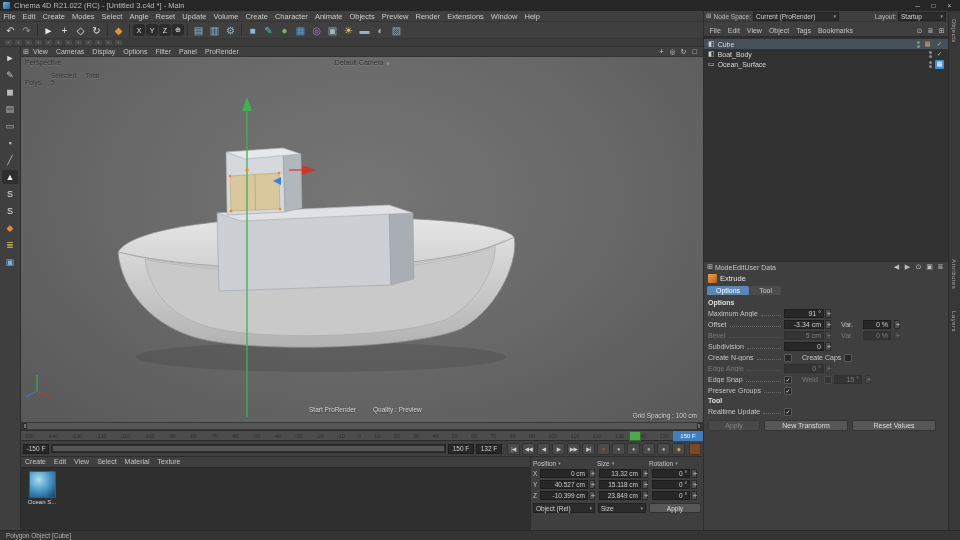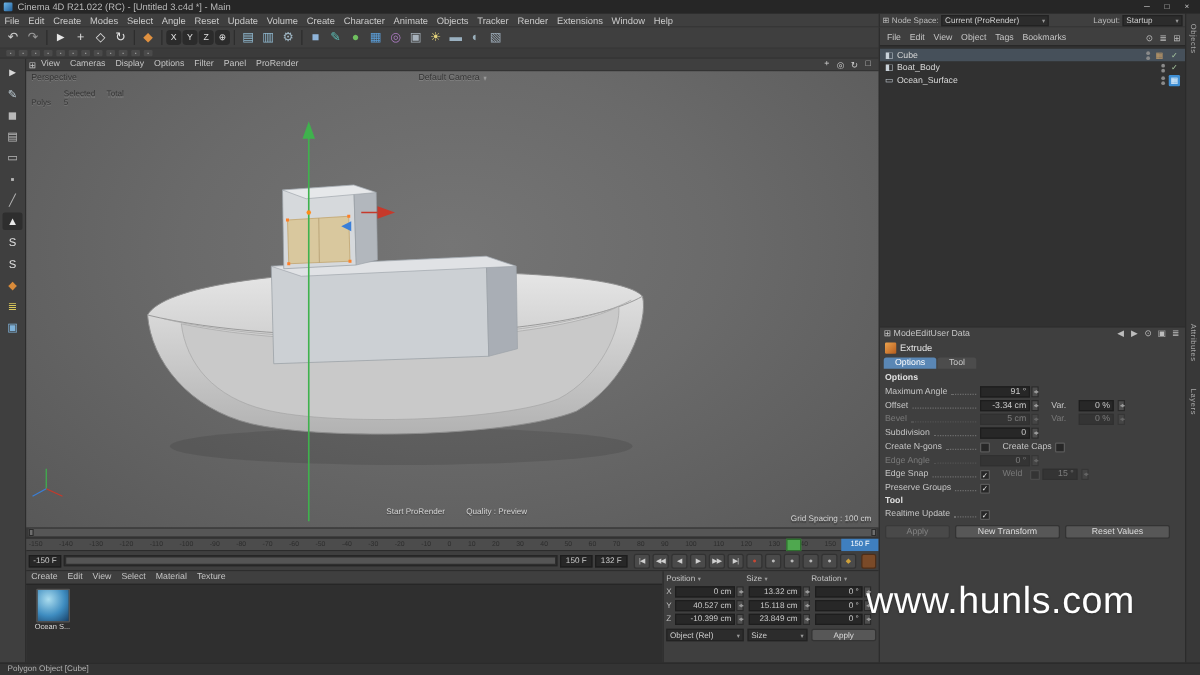--- a/index.html
+++ b/index.html
@@ -193,21 +193,21 @@
       <span class="mitem">Modes</span>
       <span class="mitem">Select</span>
       <span class="mitem">Angle</span>
       <span class="mitem">Reset</span>
       <span class="mitem">Update</span>
       <span class="mitem">Volume</span>
       <span class="mitem">Create</span>
       <span class="mitem">Character</span>
       <span class="mitem">Animate</span>
       <span class="mitem">Objects</span>
-      <span class="mitem">Tracker</span>
+      <span class="mitem">Preview</span>
       <span class="mitem">Render</span>
       <span class="mitem">Extensions</span>
       <span class="mitem">Window</span>
       <span class="mitem">Help</span>
     </div>
 
   <div class="abs nodebar">
     <span class="nicon">⊞</span>
     <span>Node Space:</span>
     <span class="dd" style="width:86px">
@@ -695,15 +695,14 @@
   <div class="abs side-tabs">
     <span class="vtab" style="top:8px">Objects</span>
     <span class="vtab" style="top:248px">Attributes</span>
     <span class="vtab" style="top:300px">Layers</span>
   </div>
 
   <div class="abs statusbar">
     <span>Polygon Object [Cube]</span>
   </div>
 
-  <div class="abs watermark">www.hunls.com</div>
 
 </div>
 
 </body></html>

